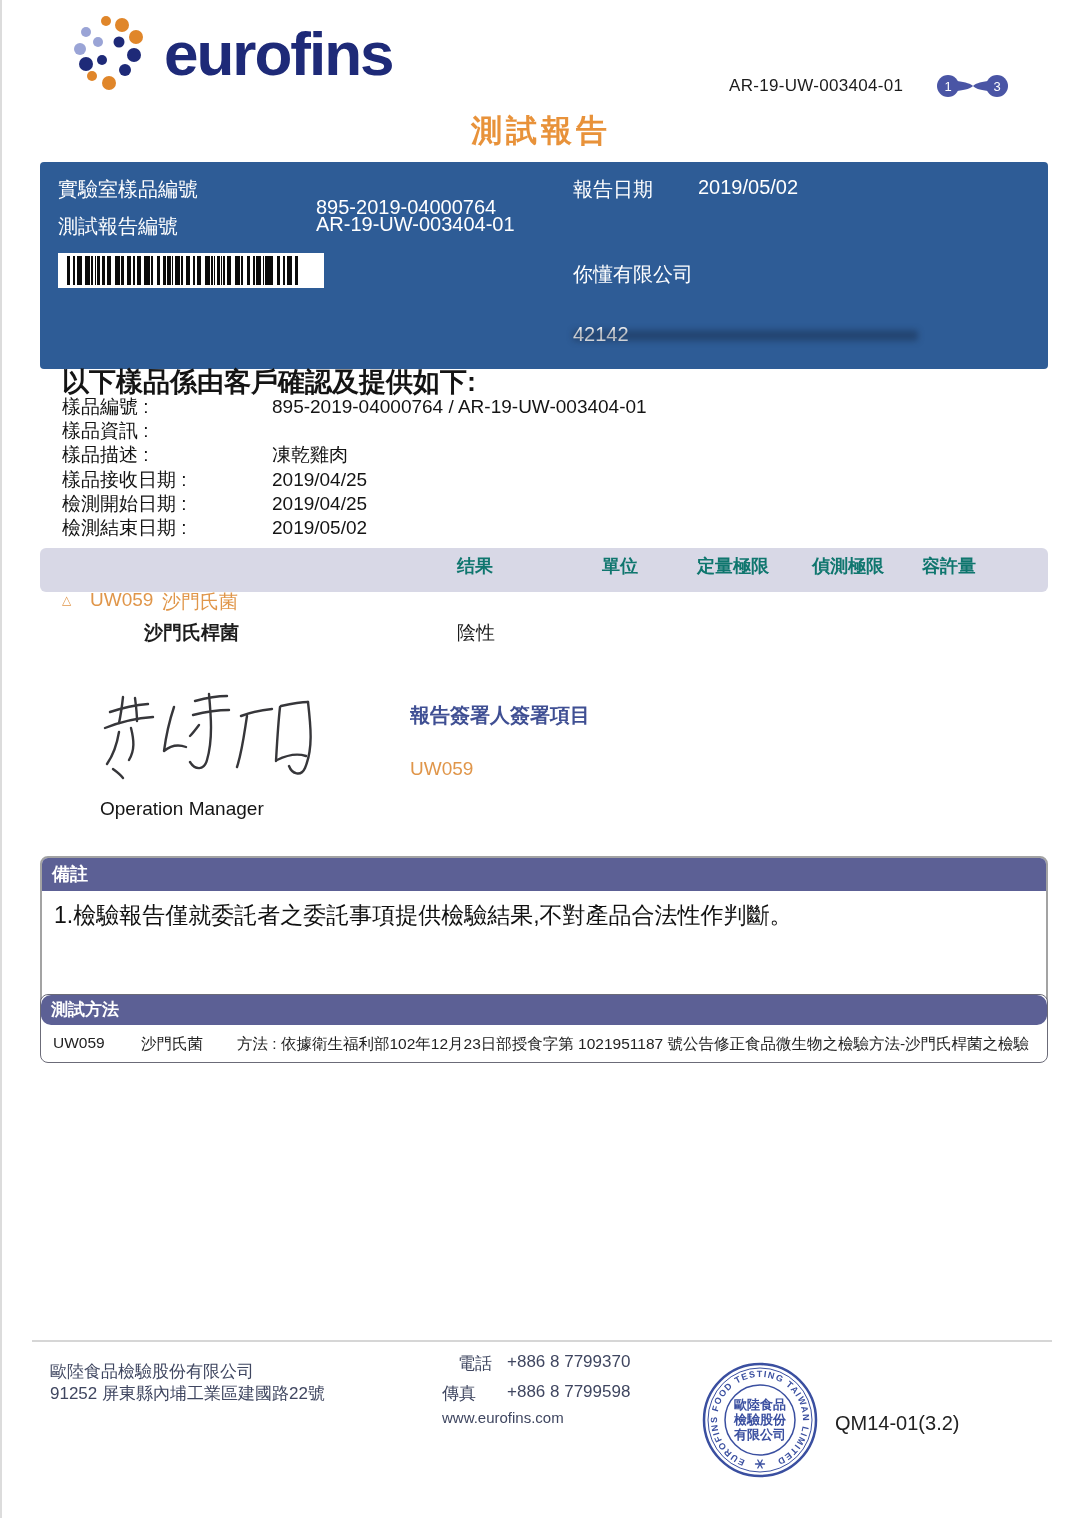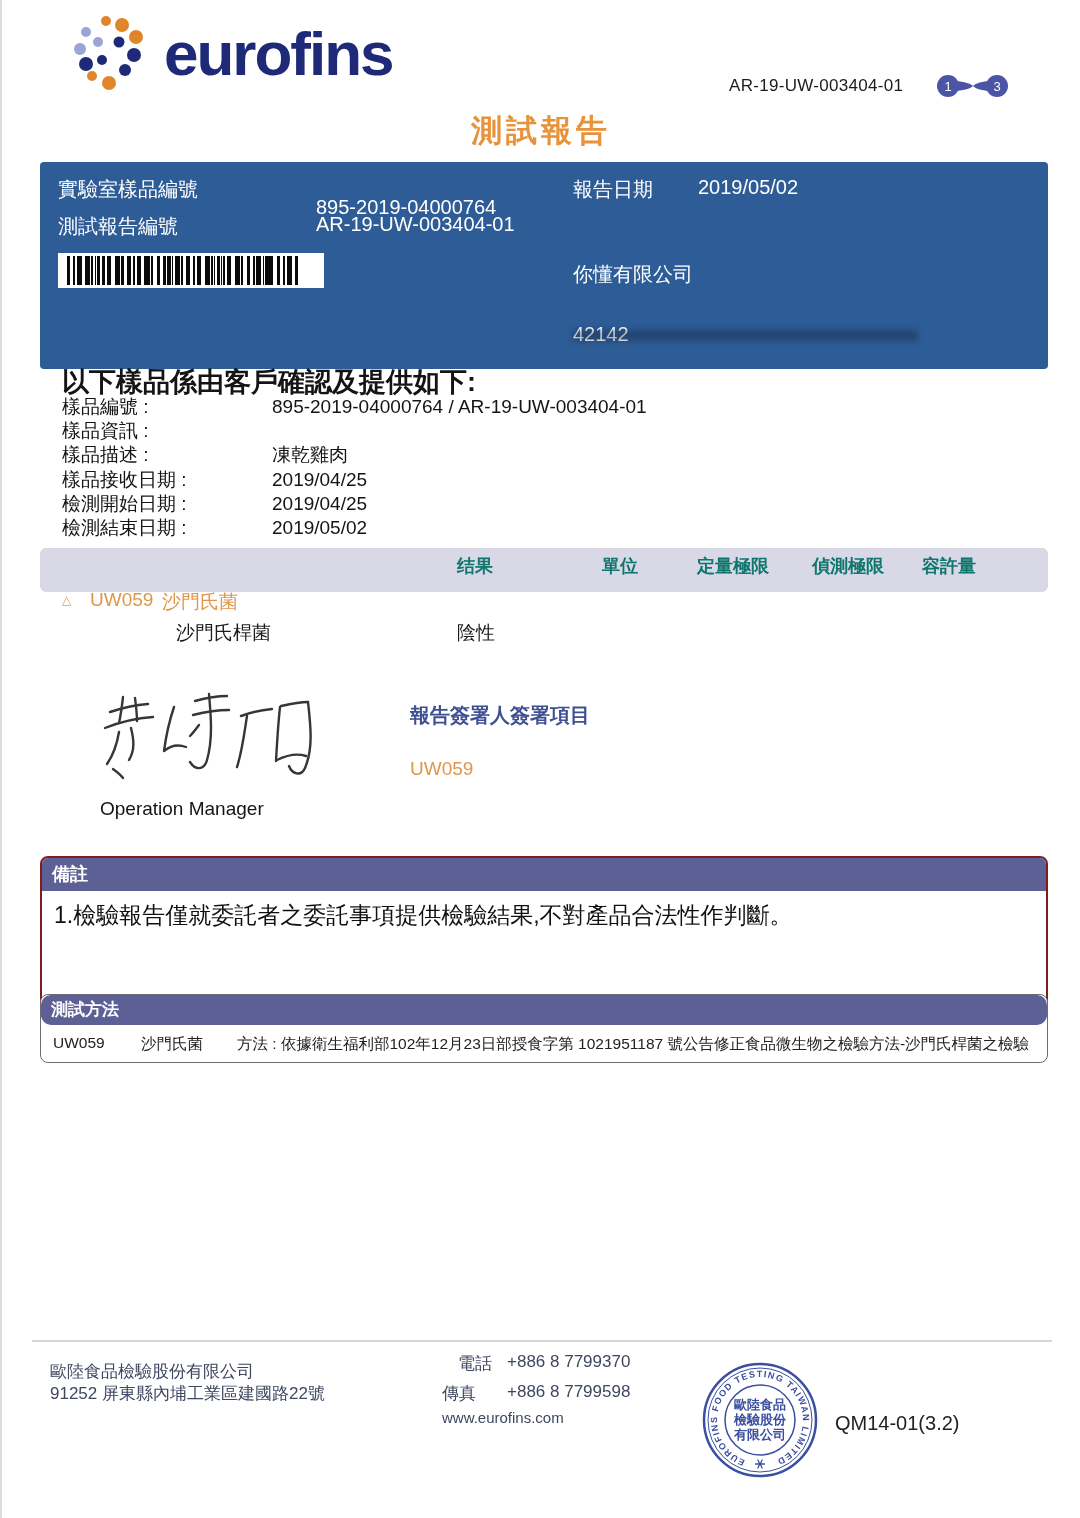--- a/index.html
+++ b/index.html
@@ -49,31 +49,31 @@
            background:#d8d8e6; border-radius:6px; color:#0f766e; font-size:18px; font-weight:bold;padding-left:42px; }
   .thead span { position:absolute; top:6px; white-space:nowrap; }
   .th-0 { left:417px; } .th-1 { left:562px; } .th-2 { left:657px; } .th-3 { left:772px; } .th-4 { left:882px; }
   .group-row { position:absolute; left:38px; top:589px; width:1008px; height:24px;
                color:#e0964a; font-size:19px; }
   .group-row .marker { position:absolute; left:22px; top:4px; font-size:12px; }
   .group-row .code   { position:absolute; left:50px; }
   .group-row .name   { position:absolute; left:122px; }
   .sub-row { position:absolute; left:38px; top:620px; width:1008px; height:24px;
              color:#1c1c1c; font-size:19px; }
-  .sub-row .name   { position:absolute; left:136px; }
+  .sub-row .name   { position:absolute; left:104px;font-weight:bold; }
   .sub-row .result { position:absolute; left:417px; }
 
   
   .sig-svg  { position:absolute; left:92px; top:692px; }
   .sig-role { position:absolute; left:98px; top:798px; font-size:19px; color:#141414; }
   .signer-title { position:absolute; left:408px; top:702px; font-size:20px; font-weight:bold; color:#3f4f93; }
   .signer-code  { position:absolute; left:408px; top:758px; font-size:19px; color:#e0964a; }
 
   
-  .outlined { position:absolute; left:38px; width:1008px; border:2px solid #7f1d1d;
+  .outlined { position:absolute; left:38px; width:1008px; border:2px solid #a3a3a3;
               border-radius:8px; overflow:hidden; background:#fff; }
   .box-header { background:#5c6095; color:#fff; font-weight:bold; }
   .notes   { top:856px; }
   .notes .box-header { height:33px; line-height:33px; font-size:18px; padding-left:10px; }
   .notes-body { height:122px; padding:9px 12px; font-size:23px; color:#101010; }
   .methods { top:994px; border-color:#6b6b78; border-width:1.5px; }
   .methods .box-header { height:30px; line-height:30px; font-size:17px; padding-left:10px;border-radius:10px; }
   .methods-body { position:relative; height:37px; font-size:15.5px; color:#222; }
   .methods-body span { position:absolute; top:9px; white-space:nowrap; }
   .m-code { left:12px; } .m-name { left:100px; } .m-desc { left:196px; }

